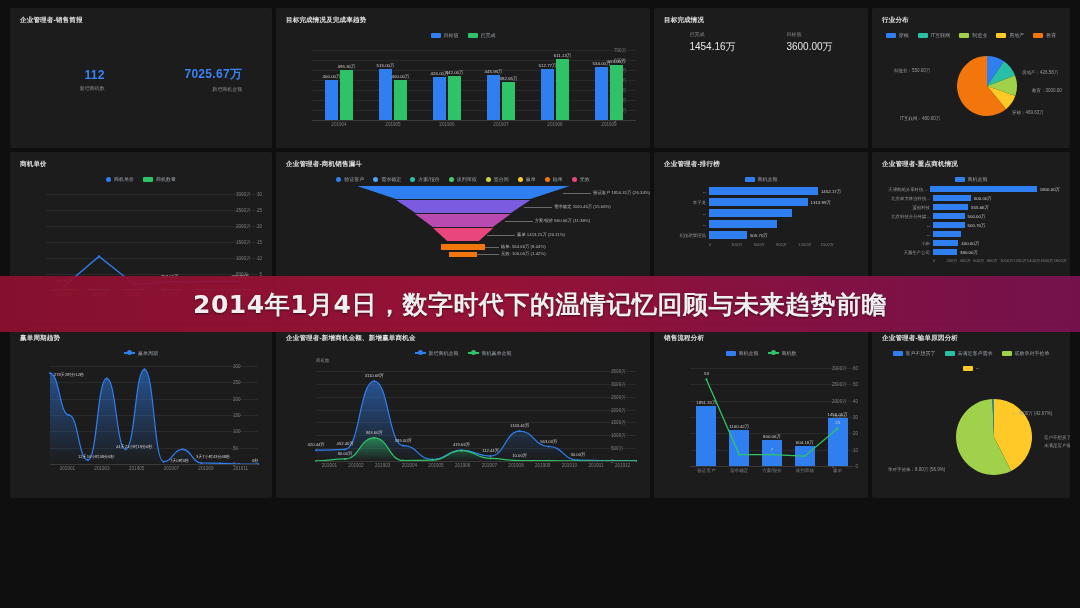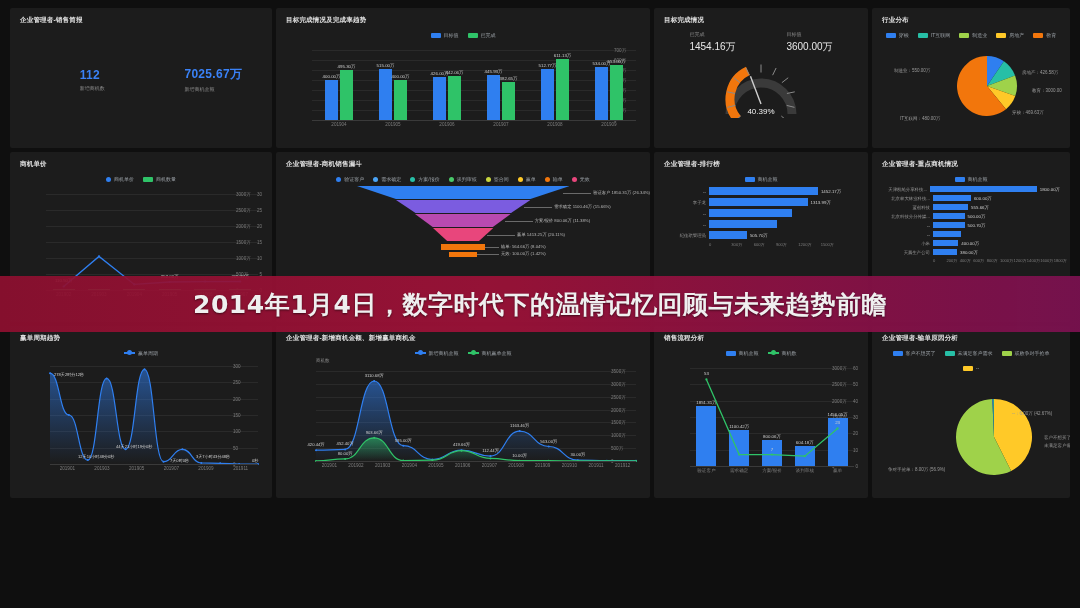--- a/index.html
+++ b/index.html
@@ -16,21 +16,21 @@
   .ptitle { font-size:6.5px; font-weight:bold; color:#e2e2e2; letter-spacing:.2px; }
   .legend { display:flex; justify-content:center; gap:9px; margin-top:7px; flex-wrap:wrap; }
   .lg { display:flex; align-items:center; gap:3px; font-size:5px; color:#9aa0a6; }
   .lgdot { width:10px; height:5px; border-radius:1px; display:inline-block; }
   .lgdot.round { width:5px; height:5px; border-radius:50%; }
   .lgdot.line { width:11px; height:2px; border-radius:0; position:relative; }
   .lgdot.line::after{ content:""; position:absolute; left:3px; top:-1.6px; width:5px;height:5px;border-radius:50%;background:inherit;}
 
   
   .kpis { display:flex; justify-content:space-around; align-items:center; height:100%; padding-bottom:18px; }
-  .kpi { text-align:left;margin-left:40px; }
+  .kpi { text-align:right;margin-left:40px; }
   .kpi .v { color:#3a82f7; font-size:12px; font-weight:bold; letter-spacing:.3px; }
   .kpi .l { font-size:5px; color:#8b8b8b; margin-top:3px; }
 
   
   .plot { position:relative; width:100%; }
   .ytick { position:absolute; right:2px; font-size:4.6px; color:#7d7d7d; transform:translateY(-50%); white-space:nowrap;}
   .ytickR { position:absolute; left:2px; font-size:4.6px; color:#7d7d7d; transform:translateY(-50%);}
   .gridline { position:absolute; left:26px; right:4px; border-top:1px solid #2a2a2a; }
   .baseline { position:absolute; left:26px; right:4px; border-top:1px solid #3a3a3a; }
   .xlabels { position:absolute; left:26px; right:4px; display:flex; }
@@ -195,41 +195,20 @@
     <div class="ptitle">目标完成情况</div>
     <div class="gaugeRow">
       <div class="gl">
         <div class="t">已完成</div>
         <div class="n">1454.16万</div>
       </div>
       <div class="gl">
         <div class="t">目标值</div>
         <div class="n">3600.00万</div>
       </div>
-    </div>
-    <div class="gaugeWrap">
-      <svg width="86" height="62" viewBox="0 0 86 62">
-        <path d="M12 58 A31 31 0 1 1 74 58" fill="none" stroke="#3a3a3a" stroke-width="9" stroke-linecap="butt"></path>
-        <path id="gauge-arc" d="M19.25 62.93 A31 31 0 0 1 29.91 14.90" fill="none" stroke="#f2760c" stroke-width="9" stroke-linecap="butt"></path>
-        <g id="gauge-ticks" stroke="#8a8a8a" stroke-width="1">
-              <line x1="22.70" y1="60.03" x2="16.57" y2="65.18"></line>
-              <line x1="17.29" y1="49.41" x2="9.52" y2="51.35"></line>
-              <line x1="17.08" y1="37.49" x2="9.25" y2="35.83"></line>
-              <line x1="22.12" y1="26.68" x2="15.81" y2="21.76"></line>
-              <line x1="31.38" y1="19.18" x2="27.88" y2="11.99"></line>
-              <line x1="43.00" y1="16.50" x2="43.00" y2="8.50"></line>
-              <line x1="54.62" y1="19.18" x2="58.12" y2="11.99"></line>
-              <line x1="63.88" y1="26.68" x2="70.19" y2="21.76"></line>
-              <line x1="68.92" y1="37.49" x2="76.75" y2="35.83"></line>
-              <line x1="68.71" y1="49.41" x2="76.48" y2="51.35"></line>
-              <line x1="63.30" y1="60.03" x2="69.43" y2="65.18"></line>
-            </g>
-        <line id="gauge-needle" x1="43" y1="48" x2="32.44" y2="20.34" stroke="#cfcfcf" stroke-width="1.4"></line>
-      </svg>
-      <div class="gpct">40.39%</div>
     </div>
   </div>
 
   <div class="panel">
     <div class="ptitle">行业分布</div>
     <div class="legend" id="legend-industry">
           <div class="lg">
             <i class="lgdot " style="background:#2f7ff0"></i>
             <span>穿梭</span>
           </div>

